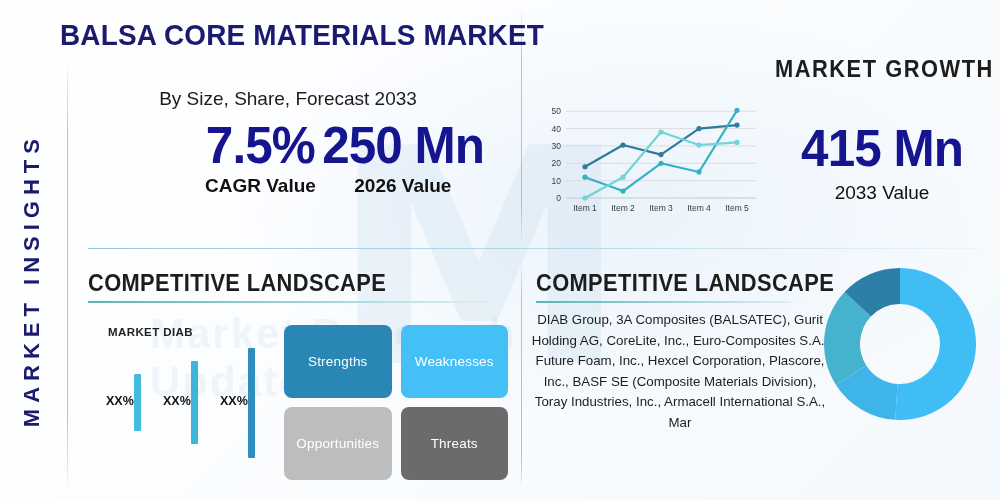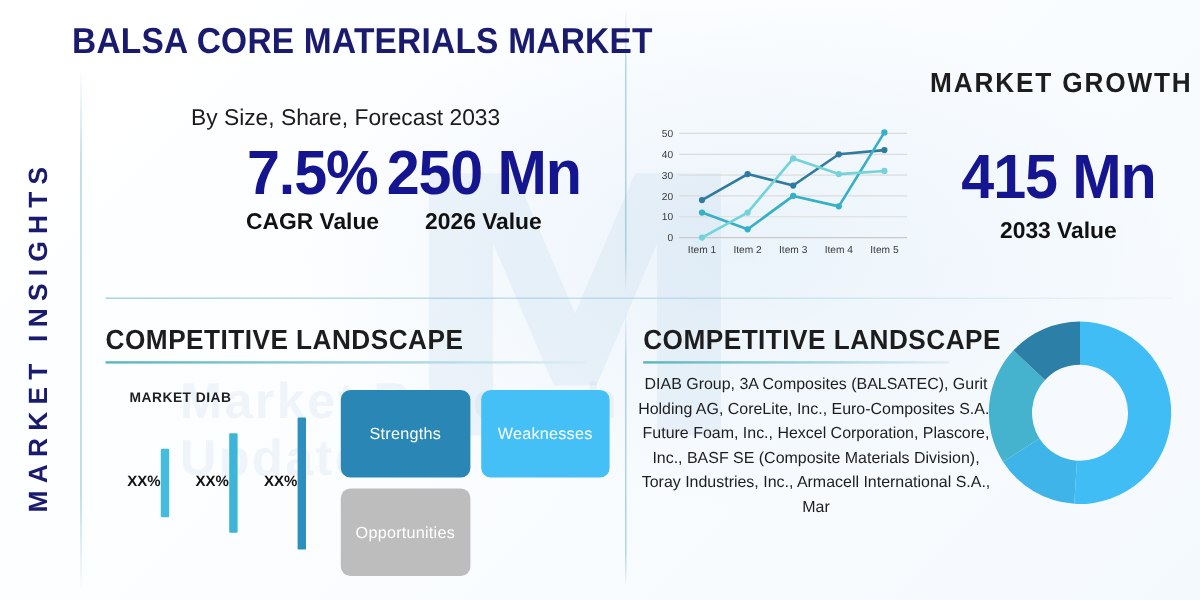--- a/index.html
+++ b/index.html
@@ -137,21 +137,21 @@
   }
   .mg-value {
     position:absolute; left:772px; top:118px; width:220px;
     text-align:center;
     font-size:52px; font-weight:bold; color:#15158f;
     font-family:"Liberation Sans Narrow","Liberation Sans", sans-serif;
     transform:scaleX(.95); letter-spacing:-1px;
   }
   .mg-label {
     position:absolute; left:772px; top:182px; width:220px;
-    text-align:center; font-size:19px; font-weight:bold; color:#111;
+    text-align:center; font-size:19px; font-weight:normal; color:#111;
   }
 
   
   .barchart-title {
     position:absolute; left:108px; top:326px;
     font-size:11.5px; font-weight:bold; color:#1f1f1f; letter-spacing:.4px;
   }
   .barchart { position:absolute; left:100px; top:340px; width:170px; height:125px; }
   .bars { position:absolute; bottom:0; left:6px; display:flex; align-items:flex-end; gap:22px; height:125px; }
   .bar-wrap { width:35px; display:flex; flex-direction:row; align-items:center; justify-content:flex-end; height:125px; }
@@ -314,20 +314,21 @@
           <div class="bar-lbl">XX%</div>
           <div class="bar" style="height: 88%; background: rgb(46, 143, 190);"></div>
         </div>
       </div>
   </div>
 
   <div class="swot" id="swot-grid">
       <div class="swot-cell" style="background: rgb(42, 135, 181);">Strengths</div>
       <div class="swot-cell" style="background: rgb(69, 192, 247);">Weaknesses</div>
       <div class="swot-cell" style="background: rgb(189, 189, 189);">Opportunities</div>
+      <div class="swot-cell" style="background: rgb(107, 107, 107);">Threats</div>
     </div>
 
   <div class="section-head" style="left:536px; top:270px; width:255px;">
     <div class="sh-text">COMPETITIVE LANDSCAPE</div>
     <div class="sh-rule"></div>
   </div>
 
   <div class="comp-list">DIAB Group, 3A Composites (BALSATEC), Gurit Holding AG, CoreLite, Inc., Euro-Composites S.A., Future Foam, Inc., Hexcel Corporation, Plascore, Inc., BASF SE (Composite Materials Division), Toray Industries, Inc., Armacell International S.A., Mar</div>
 
   <div class="donut">

